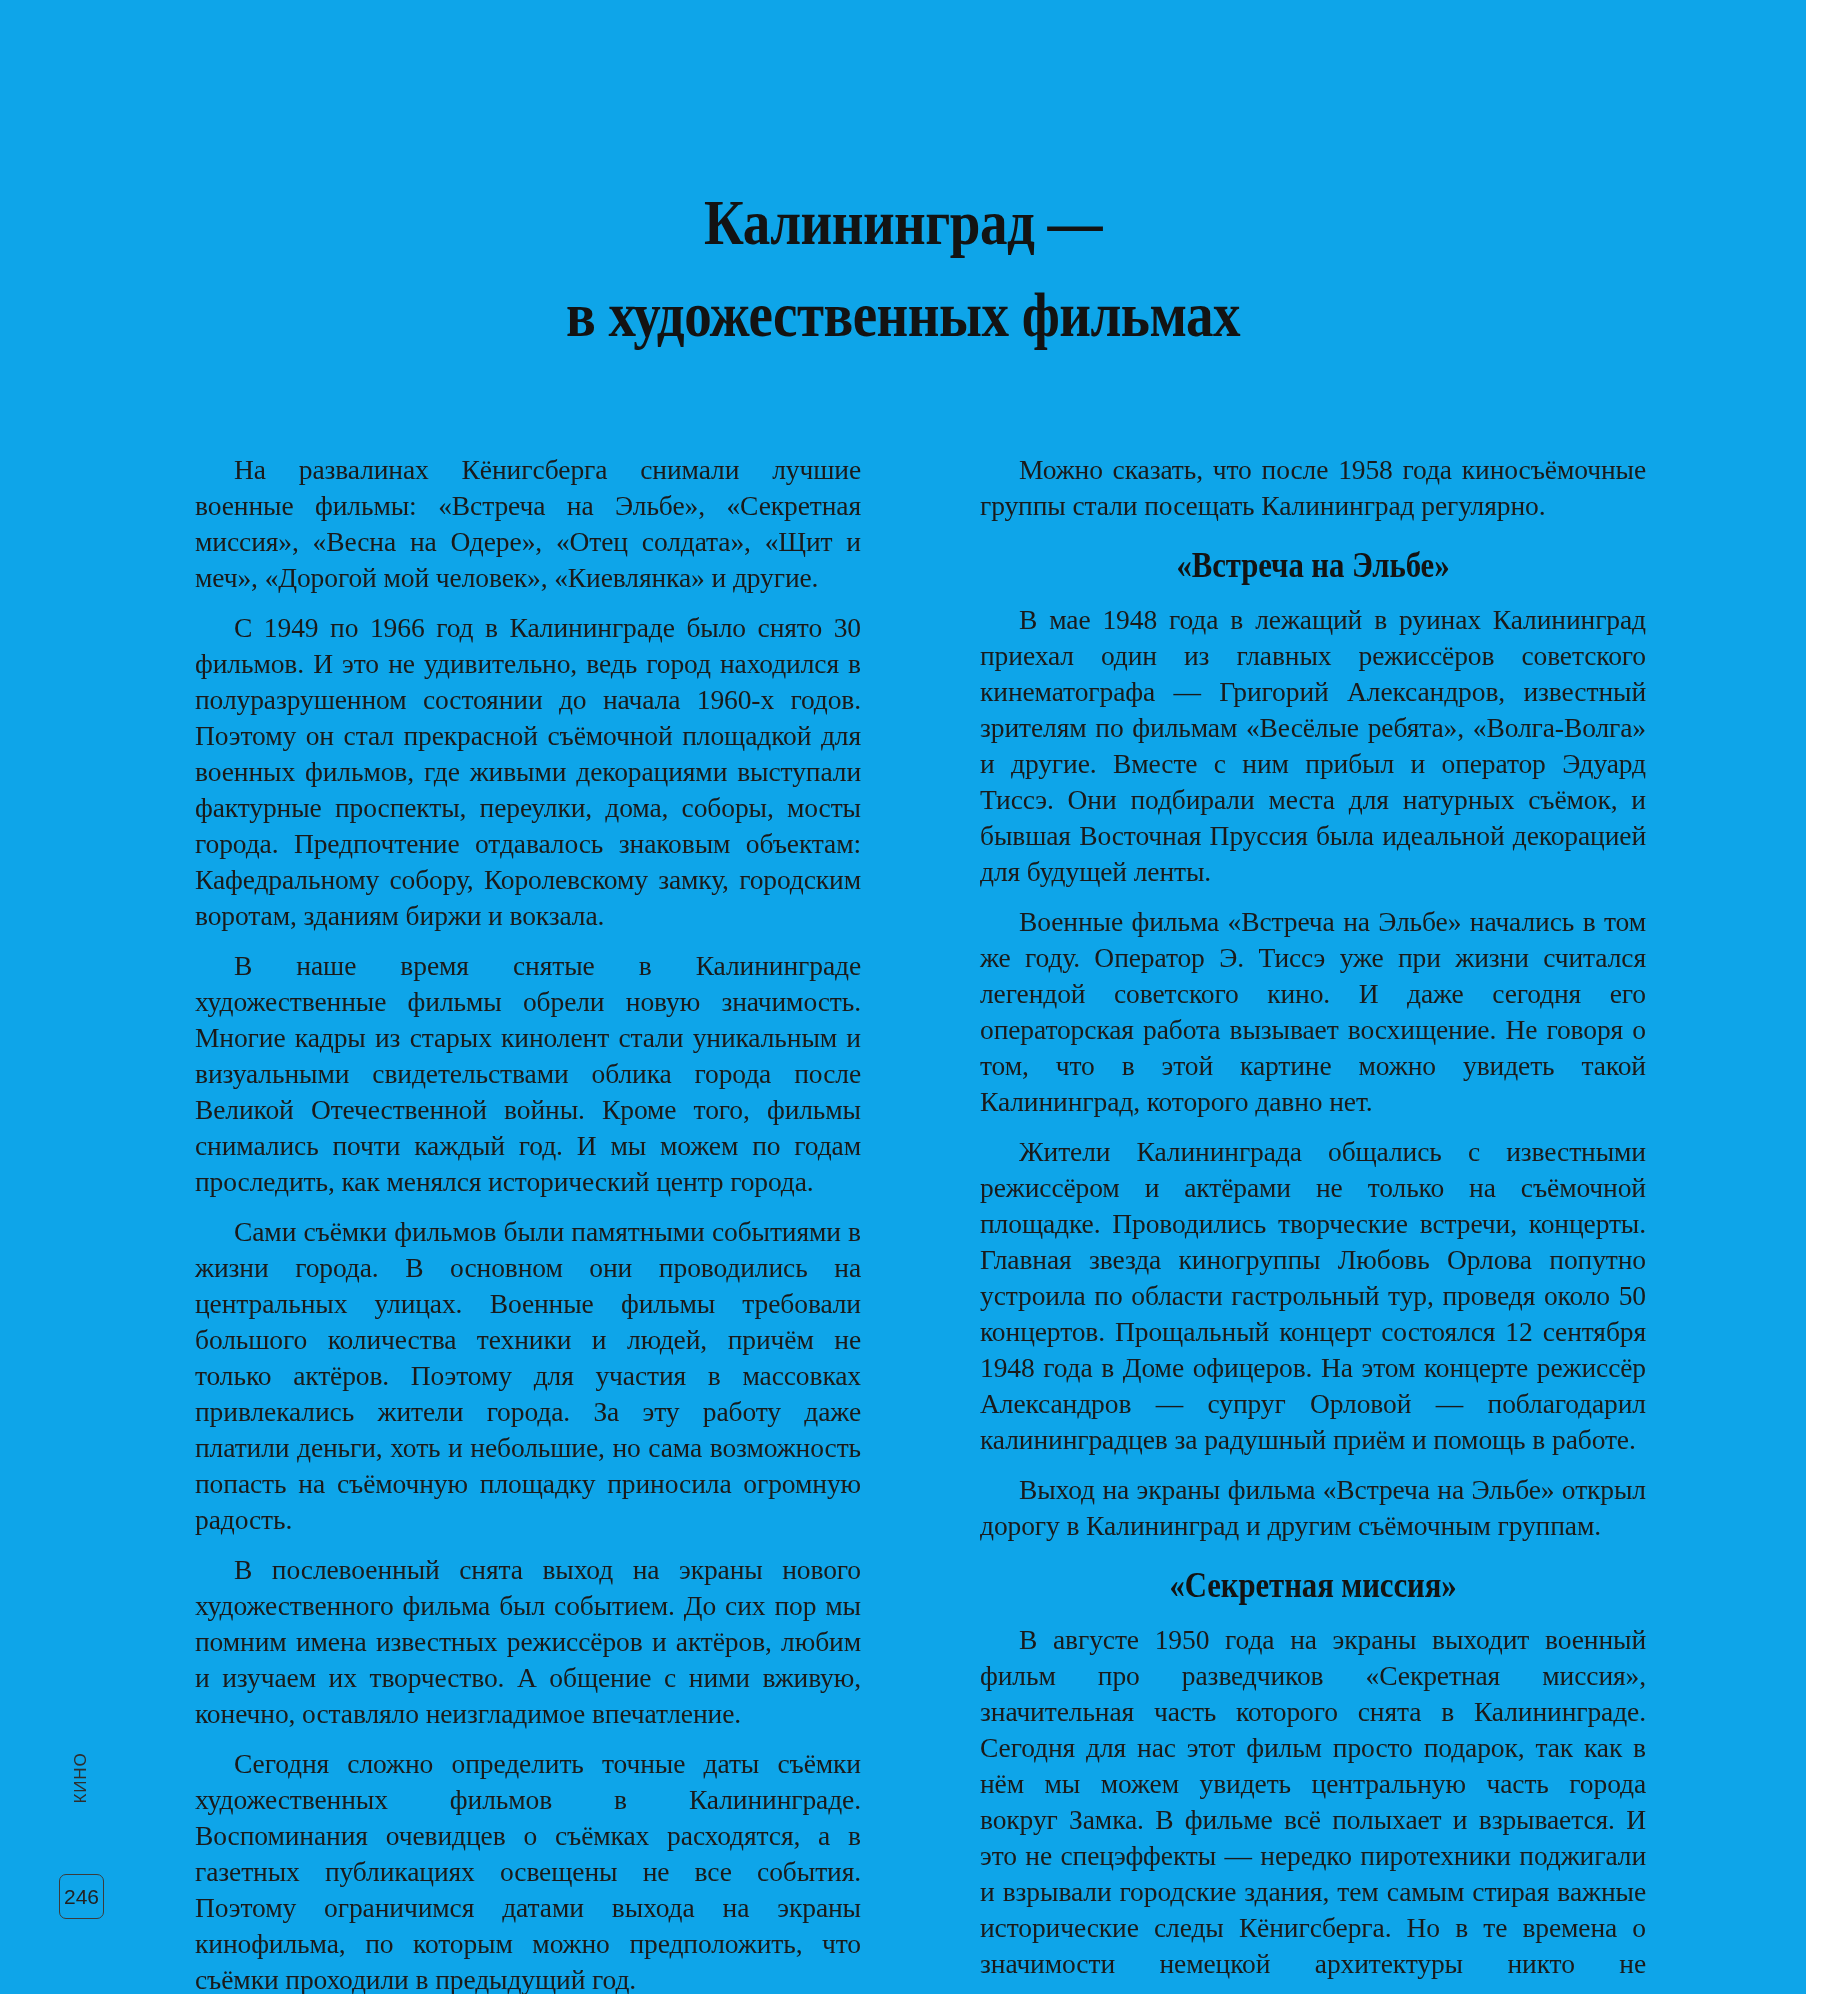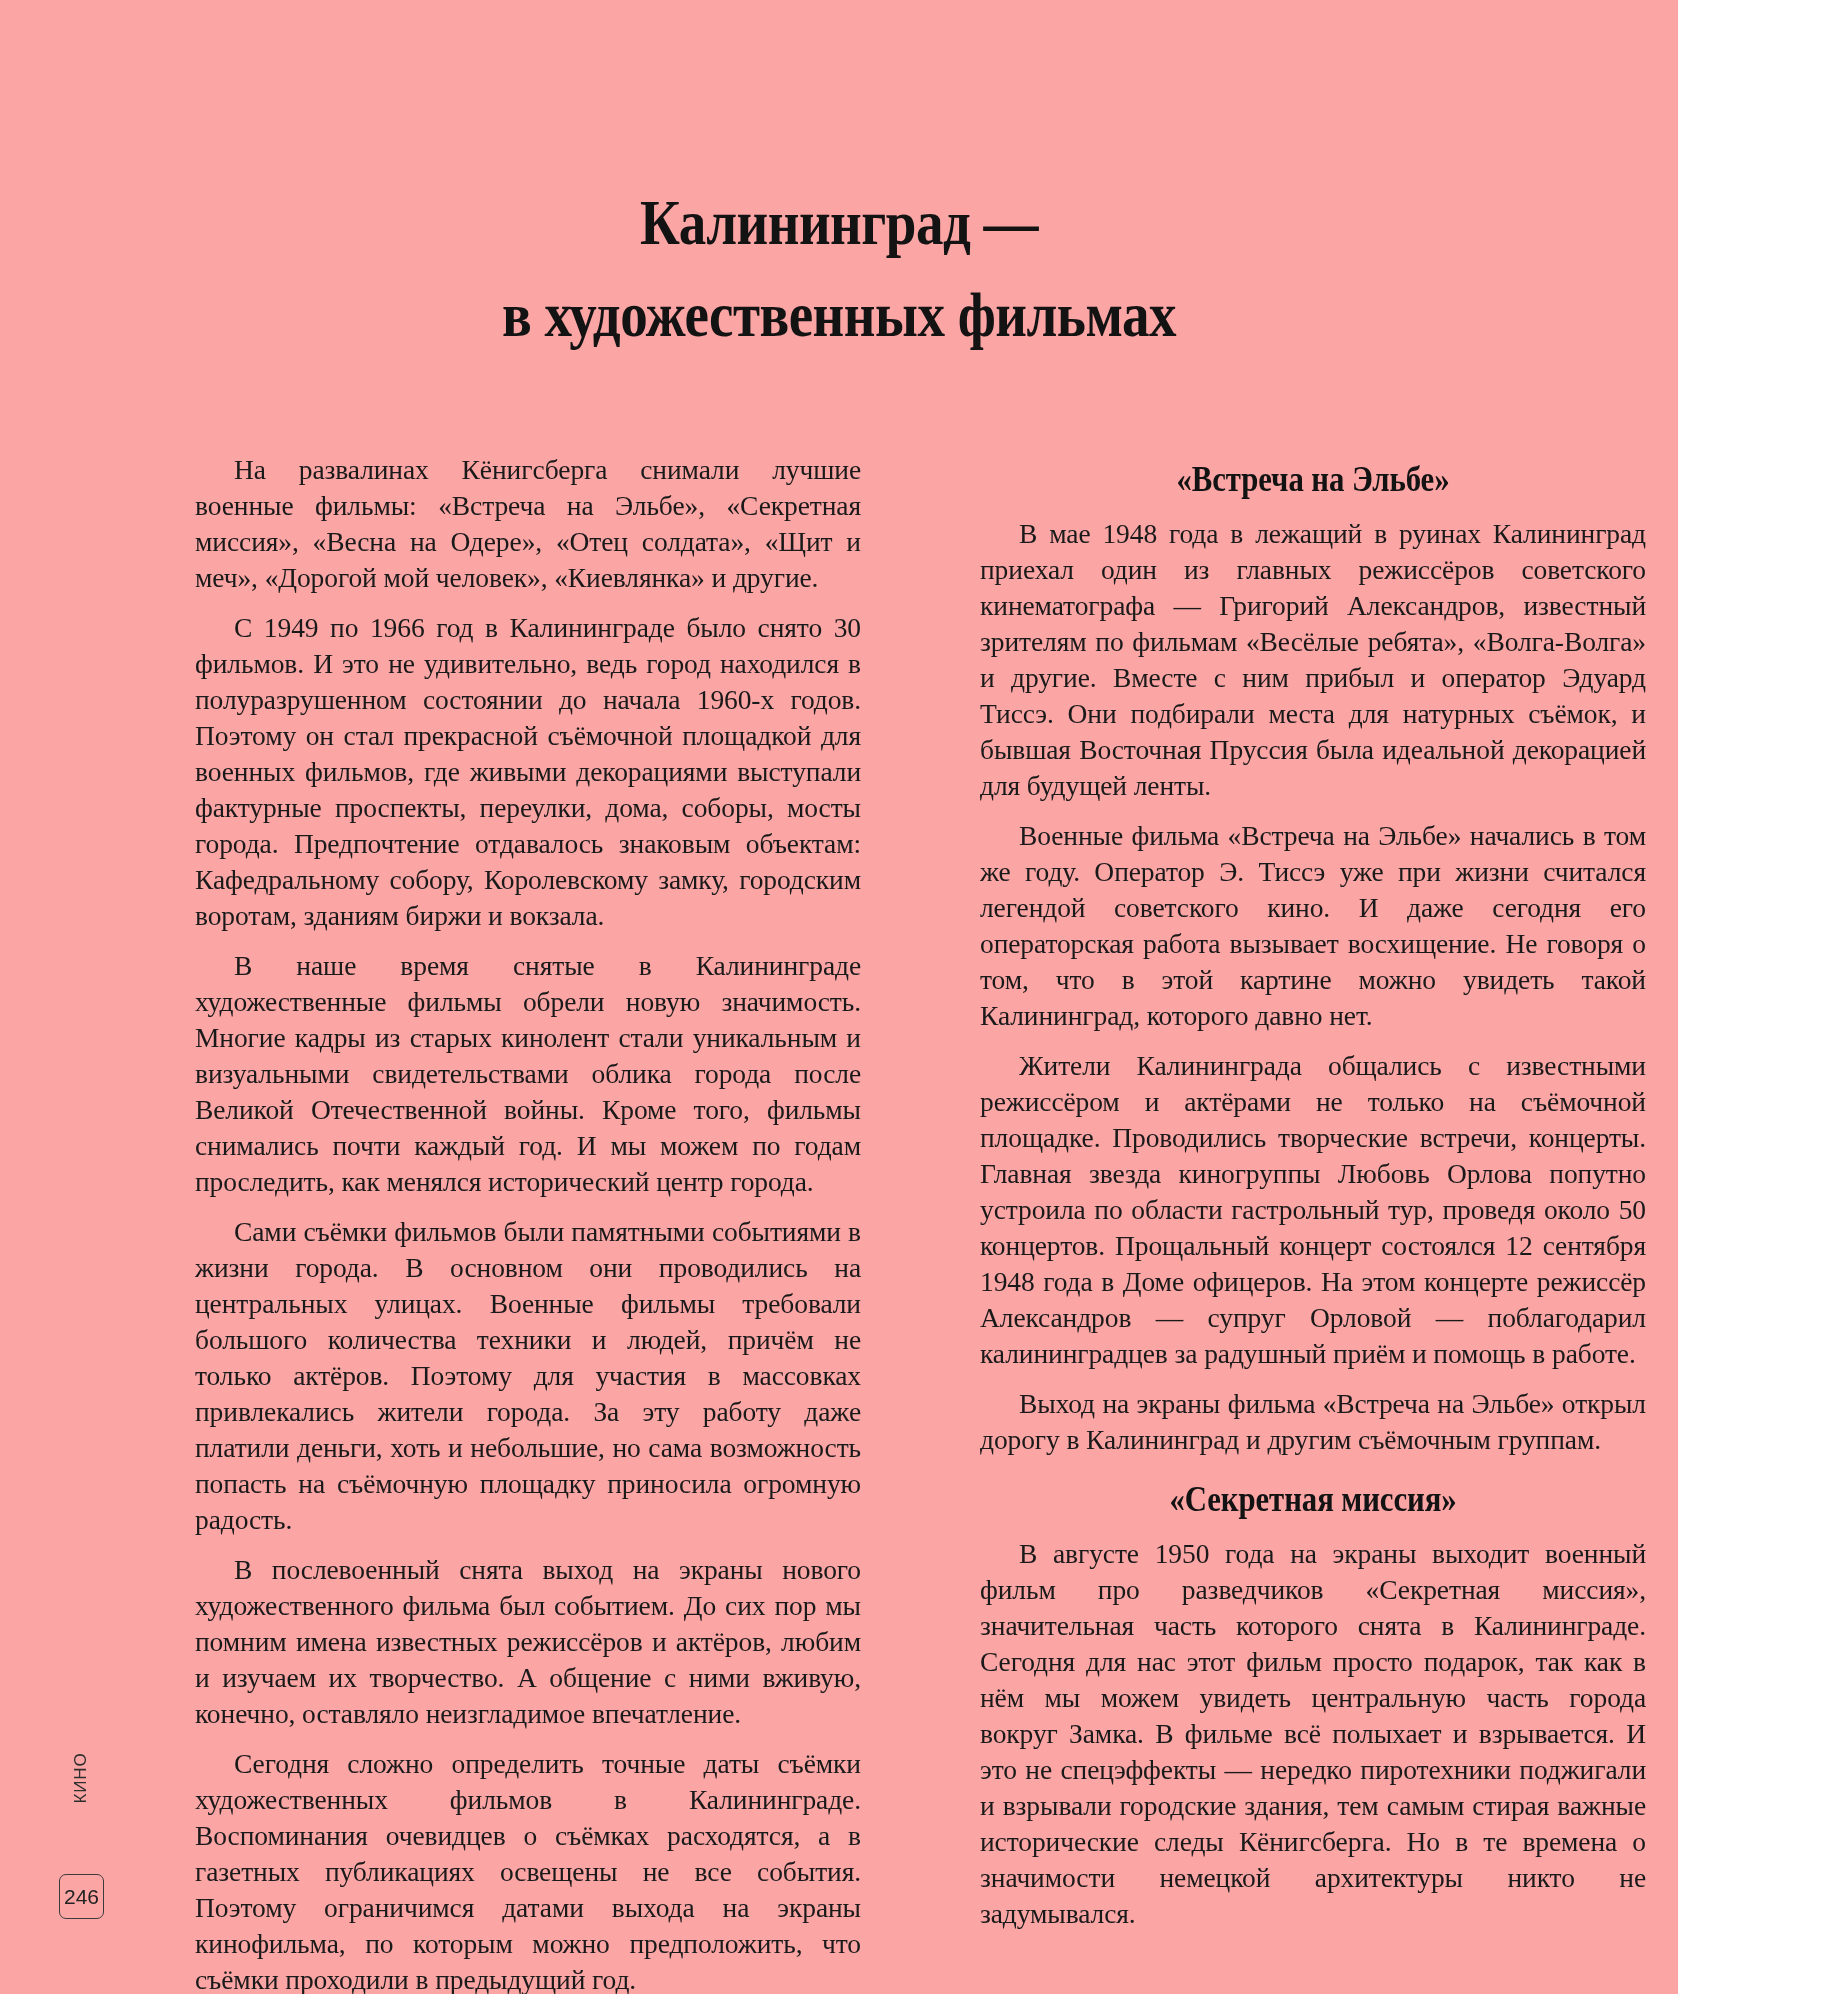--- a/index.html
+++ b/index.html
@@ -2,23 +2,23 @@
 <html lang="ru" style="font-size:10px"><head>
 <meta charset="utf-8">
 <style>
   html, body {
     margin: 0;
     padding: 0;
     background: #ffffff;
   }
   .page {
     position: relative;
-    width: 1678px;
+    width: 1806px;
     height: 1995px;
-    background: #fca5a5;
+    background: #0ea5e9;
     font-family: "Liberation Serif", serif;
     overflow: hidden;
   }
   .title {
     position: absolute;
     top: 177px;
     left: 0;
     width: 100%;
     margin: 0;
     text-align: center;
@@ -104,20 +104,21 @@
     <div class="col">
       <p>На развалинах Кёнигсберга снимали лучшие военные фильмы: «Встреча на Эльбе», «Секретная миссия», «Весна на Одере», «Отец солдата», «Щит и меч», «Дорогой мой человек», «Киевлянка» и другие.</p>
       <p>С 1949 по 1966 год в Калининграде было снято 30 фильмов. И это не удивительно, ведь город находился в полуразрушенном состоянии до начала 1960-х годов. Поэтому он стал прекрасной съёмочной площадкой для военных фильмов, где живыми декорациями выступали фактурные проспекты, переулки, дома, соборы, мосты города. Предпочтение отдавалось знаковым объектам: Кафедральному собору, Королевскому замку, городским воротам, зданиям биржи и вокзала.</p>
       <p>В наше время снятые в Калининграде художественные фильмы обрели новую значимость. Многие кадры из старых кинолент стали уникальным и визуальными свидетельствами облика города после Великой Отечественной войны. Кроме того, фильмы снимались почти каждый год. И мы можем по годам проследить, как менялся исторический центр города.</p>
       <p>Сами съёмки фильмов были памятными событиями в жизни города. В основном они проводились на центральных улицах. Военные фильмы требовали большого количества техники и людей, причём не только актёров. Поэтому для участия в массовках привлекались жители города. За эту работу даже платили деньги, хоть и небольшие, но сама возможность попасть на съёмочную площадку приносила огромную радость.</p>
       <p>В послевоенный снята выход на экраны нового художественного фильма был событием. До сих пор мы помним имена известных режиссёров и актёров, любим и изучаем их творчество. А общение с ними вживую, конечно, оставляло неизгладимое впечатление.</p>
       <p>Сегодня сложно определить точные даты съёмки художественных фильмов в Калининграде. Воспоминания очевидцев о съёмках расходятся, а в газетных публикациях освещены не все события. Поэтому ограничимся датами выхода на экраны кинофильма, по которым можно предположить, что съёмки проходили в предыдущий год.</p>
     </div>
 
     <div class="col">
+      <p>Можно сказать, что после 1958 года киносъёмочные группы стали посещать Калининград регулярно.</p>
 
       <h2 class="subhead">«Встреча на Эльбе»</h2>
       <p>В мае 1948 года в лежащий в руинах Калининград приехал один из главных режиссёров советского кинематографа — Григорий Александров, известный зрителям по фильмам «Весёлые ребята», «Волга-Волга» и другие. Вместе с ним прибыл и оператор Эдуард Тиссэ. Они подбирали места для натурных съёмок, и бывшая Восточная Пруссия была идеальной декорацией для будущей ленты.</p>
       <p>Военные фильма «Встреча на Эльбе» начались в том же году. Оператор Э. Тиссэ уже при жизни считался легендой советского кино. И даже сегодня его операторская работа вызывает восхищение. Не говоря о том, что в этой картине можно увидеть такой Калининград, которого давно нет.</p>
       <p>Жители Калининграда общались с известными режиссёром и актёрами не только на съёмочной площадке. Проводились творческие встречи, концерты. Главная звезда киногруппы Любовь Орлова попутно устроила по области гастрольный тур, проведя около 50 концертов. Прощальный концерт состоялся 12 сентября 1948 года в Доме офицеров. На этом концерте режиссёр Александров — супруг Орловой — поблагодарил калининградцев за радушный приём и помощь в работе.</p>
       <p>Выход на экраны фильма «Встреча на Эльбе» открыл дорогу в Калининград и другим съёмочным группам.</p>
 
       <h2 class="subhead">«Секретная миссия»</h2>
       <p>В августе 1950 года на экраны выходит военный фильм про разведчиков «Секретная миссия», значительная часть которого снята в Калининграде. Сегодня для нас этот фильм просто подарок, так как в нём мы можем увидеть центральную часть города вокруг Замка. В фильме всё полыхает и взрывается. И это не спецэффекты — нередко пиротехники поджигали и взрывали городские здания, тем самым стирая важные исторические следы Кёнигсберга. Но в те времена о значимости немецкой архитектуры никто не задумывался.</p>
     </div>

